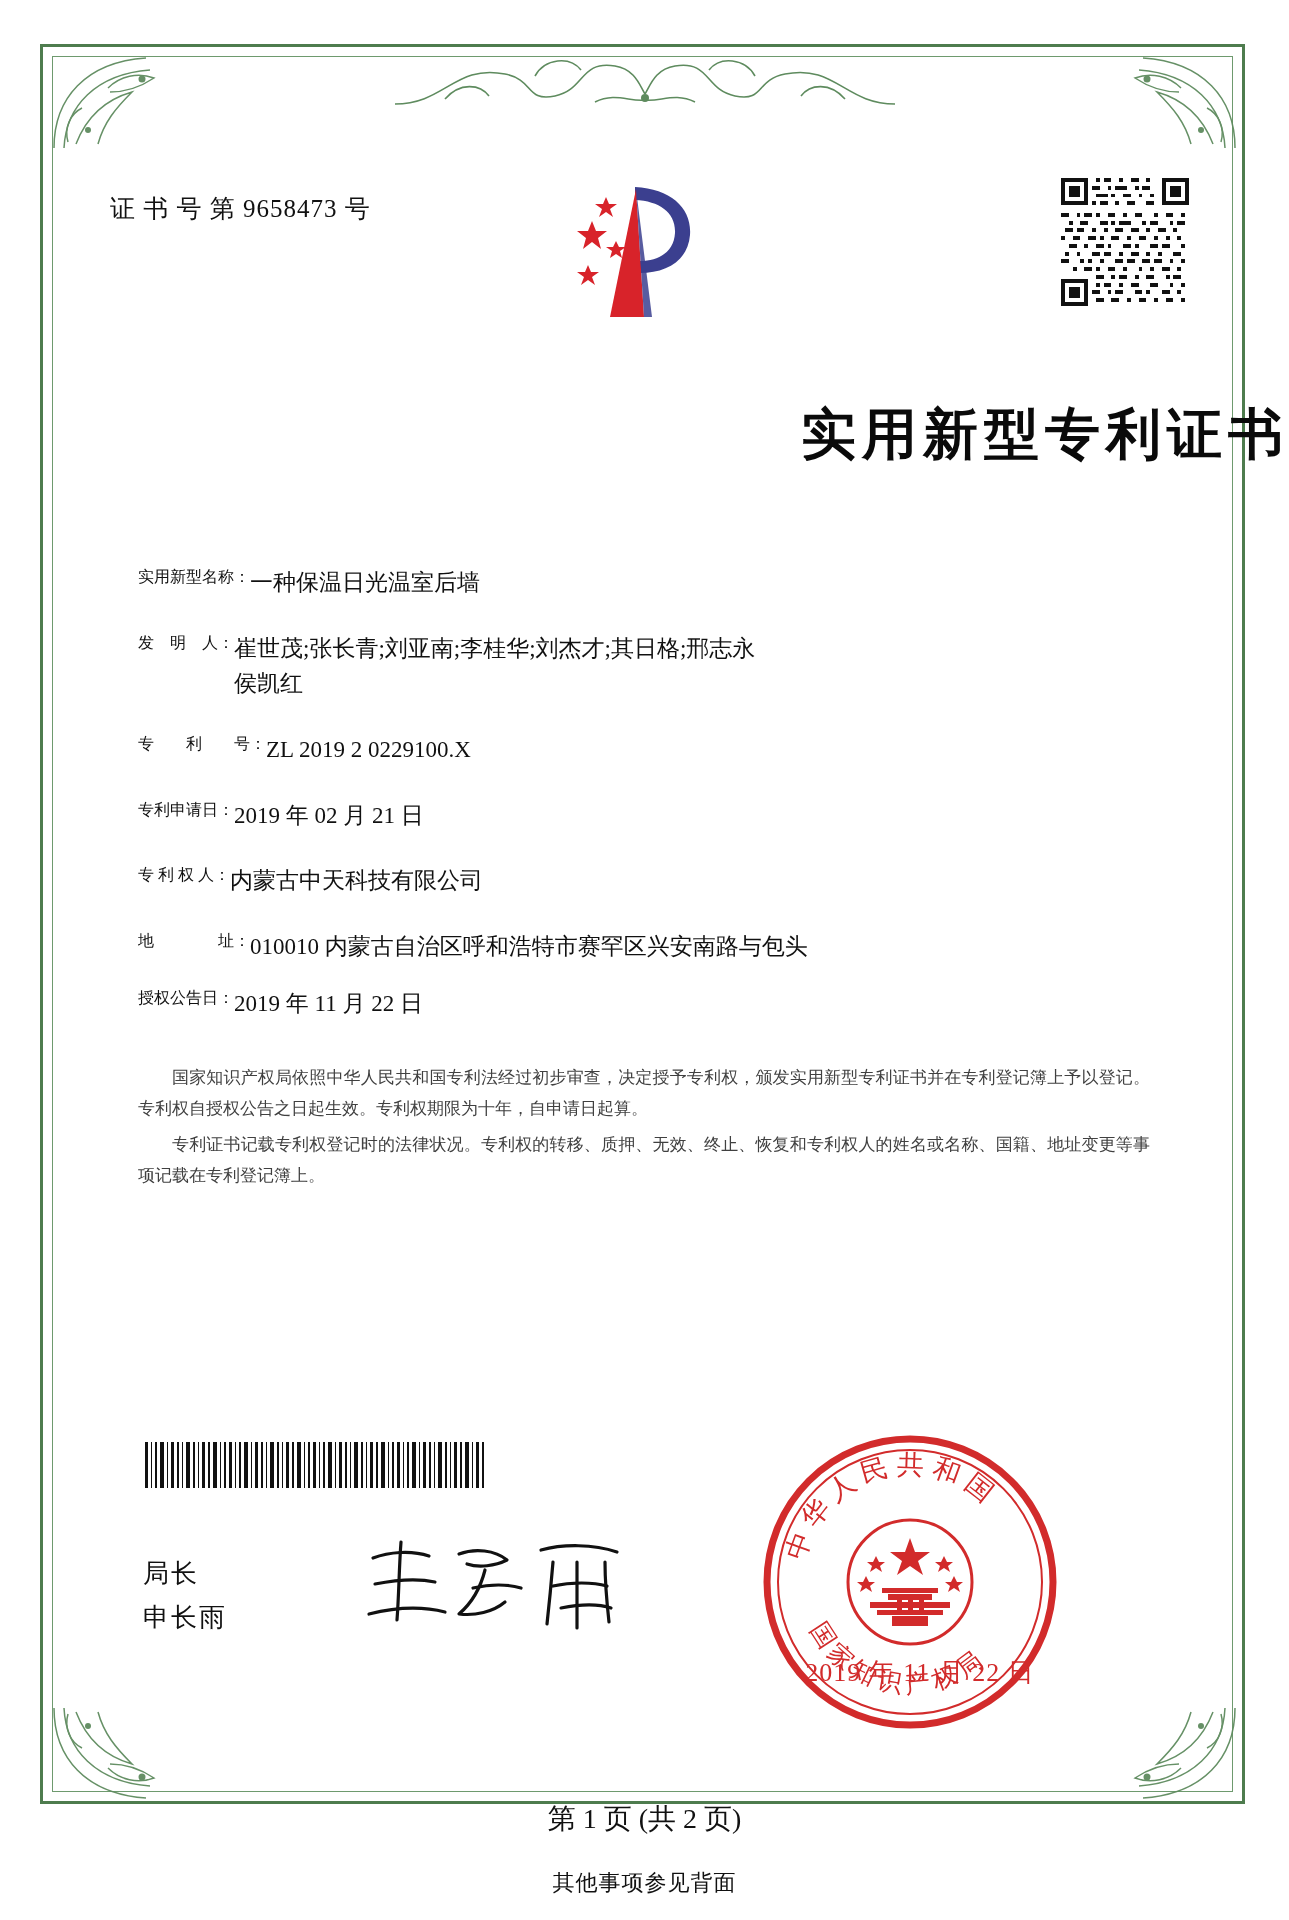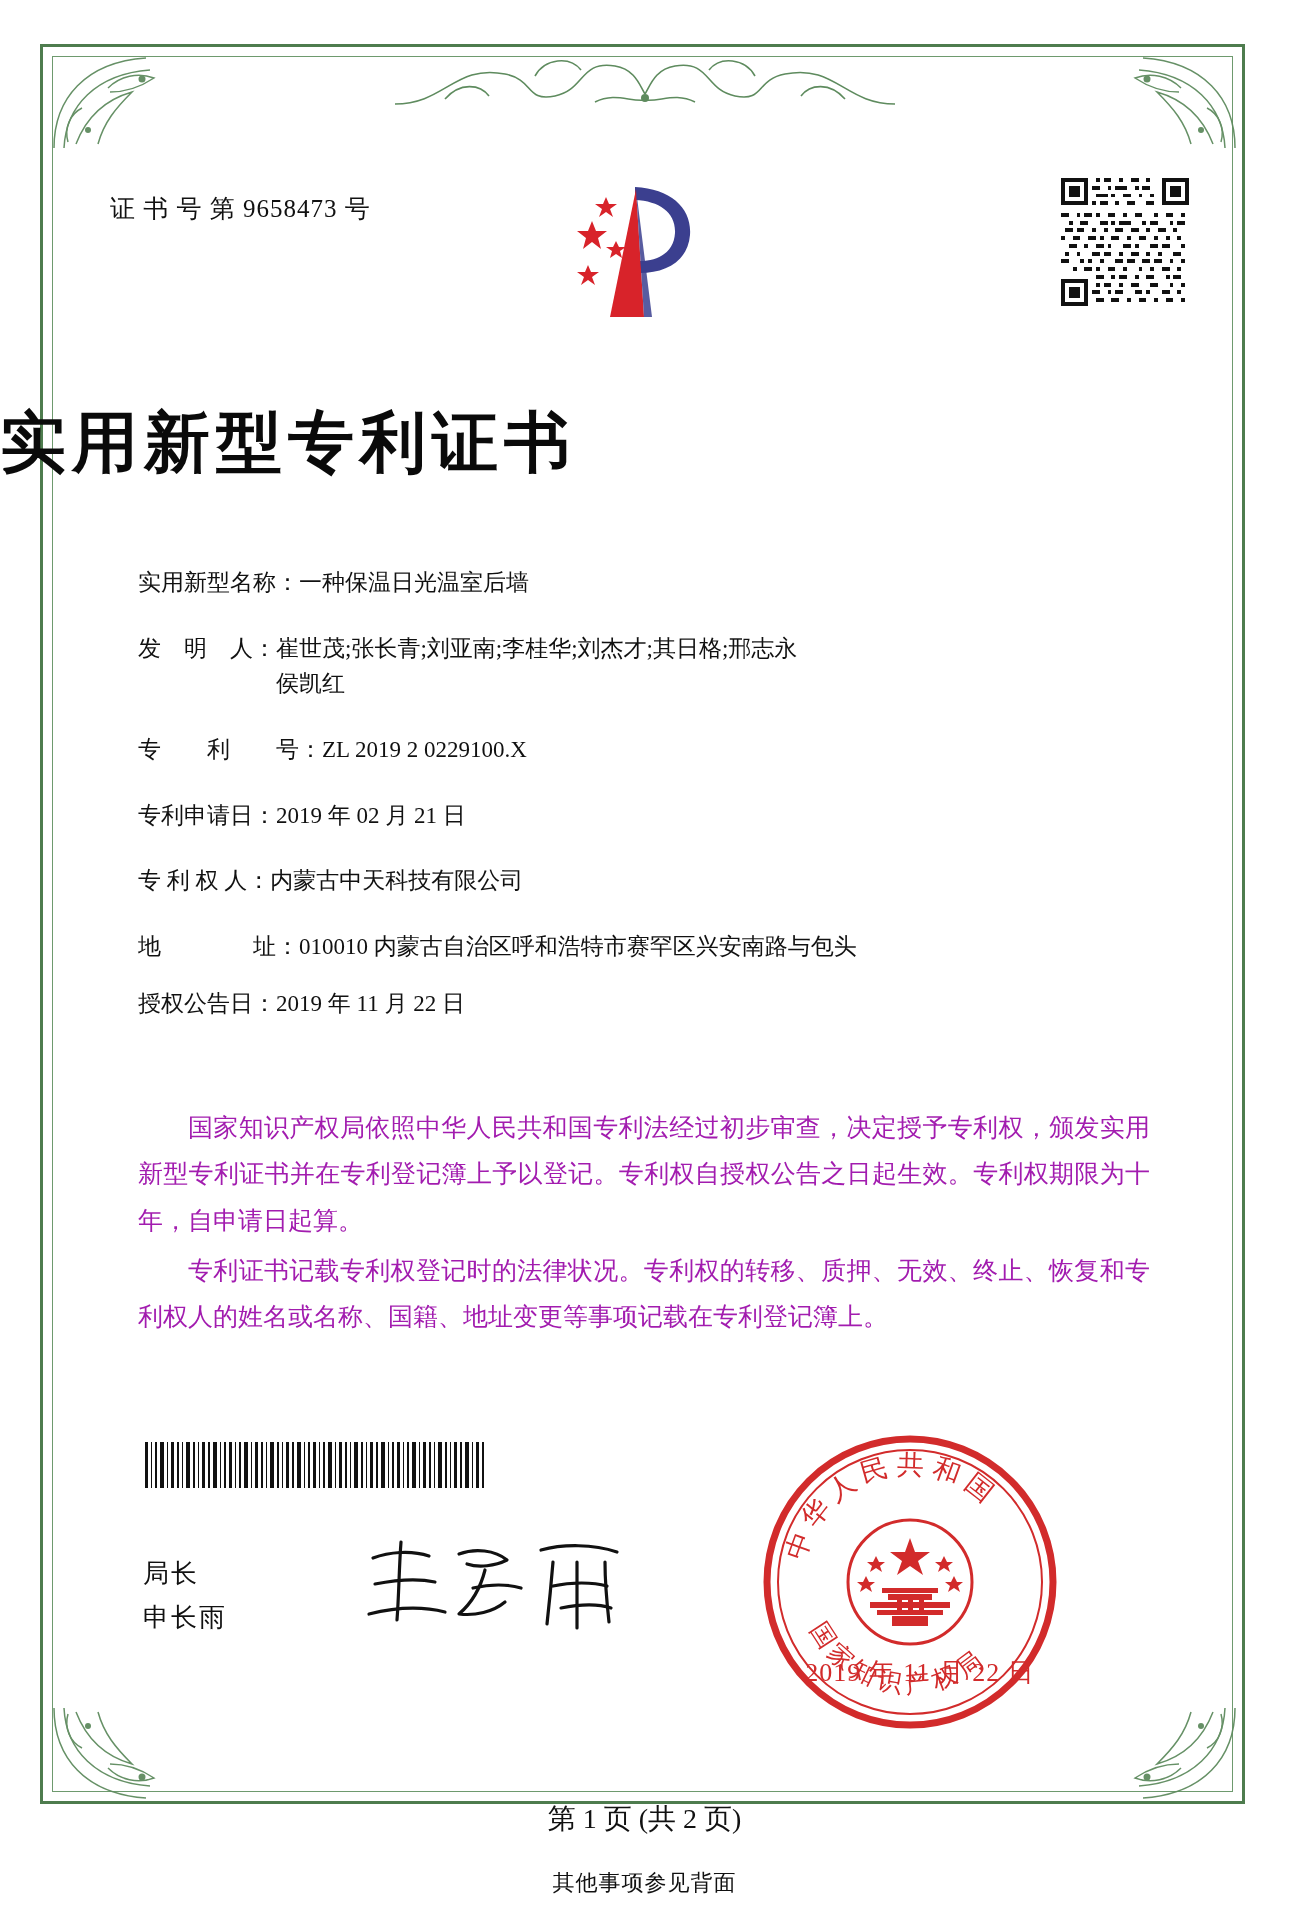--- a/index.html
+++ b/index.html
@@ -90,23 +90,23 @@
     width: 128px;
     height: 128px;
   }
   .qr svg { width: 100%; height: 100%; display: block; }
 
   
   .title {
     position: absolute;
     left: 0; right: 0;
     top: 398px;
-    text-align: left;
+    text-align: right;
     font-family: "DejaVu Serif", "Liberation Serif", serif;
-    font-size: 66px;
+    font-size: 55px;
     font-weight: bold;
     letter-spacing: 6px;
     color: #0a0a0a;
   }
 
   
   .fields {
     position: absolute;
     left: 138px;
     top: 565px;
@@ -116,21 +116,21 @@
   }
   .frow {
     display: flex;
     align-items: flex-start;
     margin-bottom: 30px;
     line-height: 1.55;
   }
   .flabel {
     flex: 0 0 auto;
     white-space: pre;
-    font-size: 23px;
+    font-size: 16px;
   }
   .fvalue {
     flex: 1 1 auto;
     font-size: 23px;
   }
   .fvalue .sub {
     display: block;
   }
   .frow.tight { margin-bottom: 22px; }
 
@@ -139,25 +139,25 @@
     margin-bottom: 30px;
     line-height: 1.55;
   }
   .tworow .cell { display: flex; }
   .tworow .cell.left { width: 400px; }
 
   
   .paras {
     position: absolute;
     left: 138px;
-    top: 1105px;
+    top: 1062px;
     width: 1012px;
-    font-size: 25px;
+    font-size: 17px;
     line-height: 1.85;
-    color: #a21caf;
+    color: #404040;
     text-align: justify;
   }
   .paras p {
     margin: 0 0 4px 0;
     text-indent: 2em;
   }
 
   
   .barcode {
     position: absolute;

